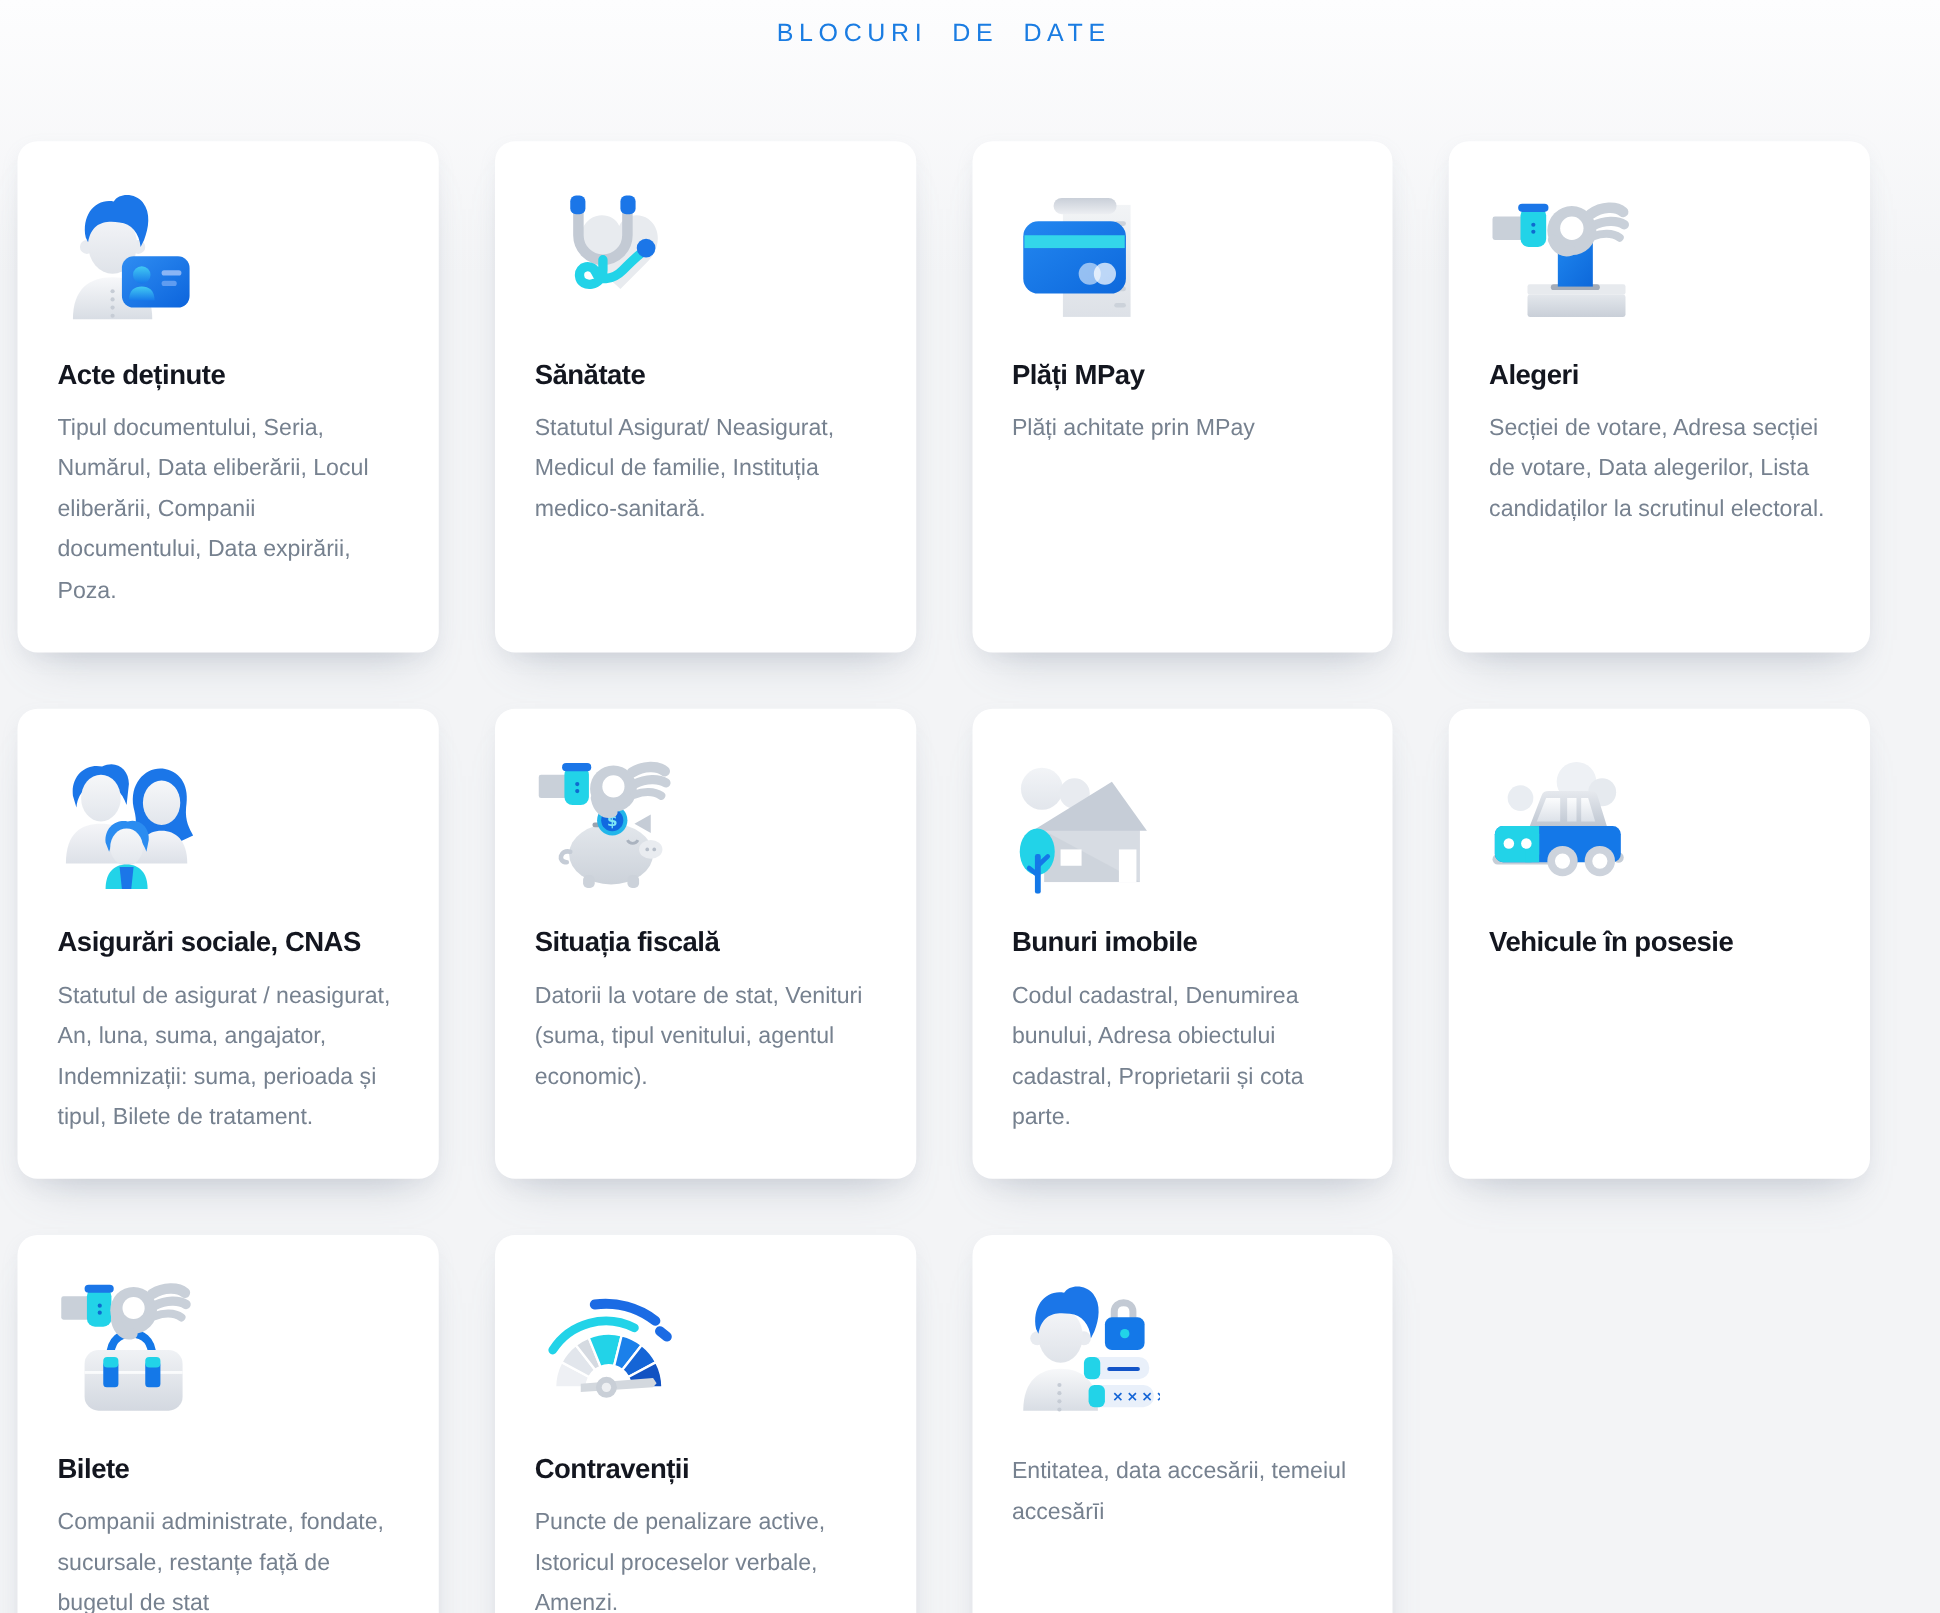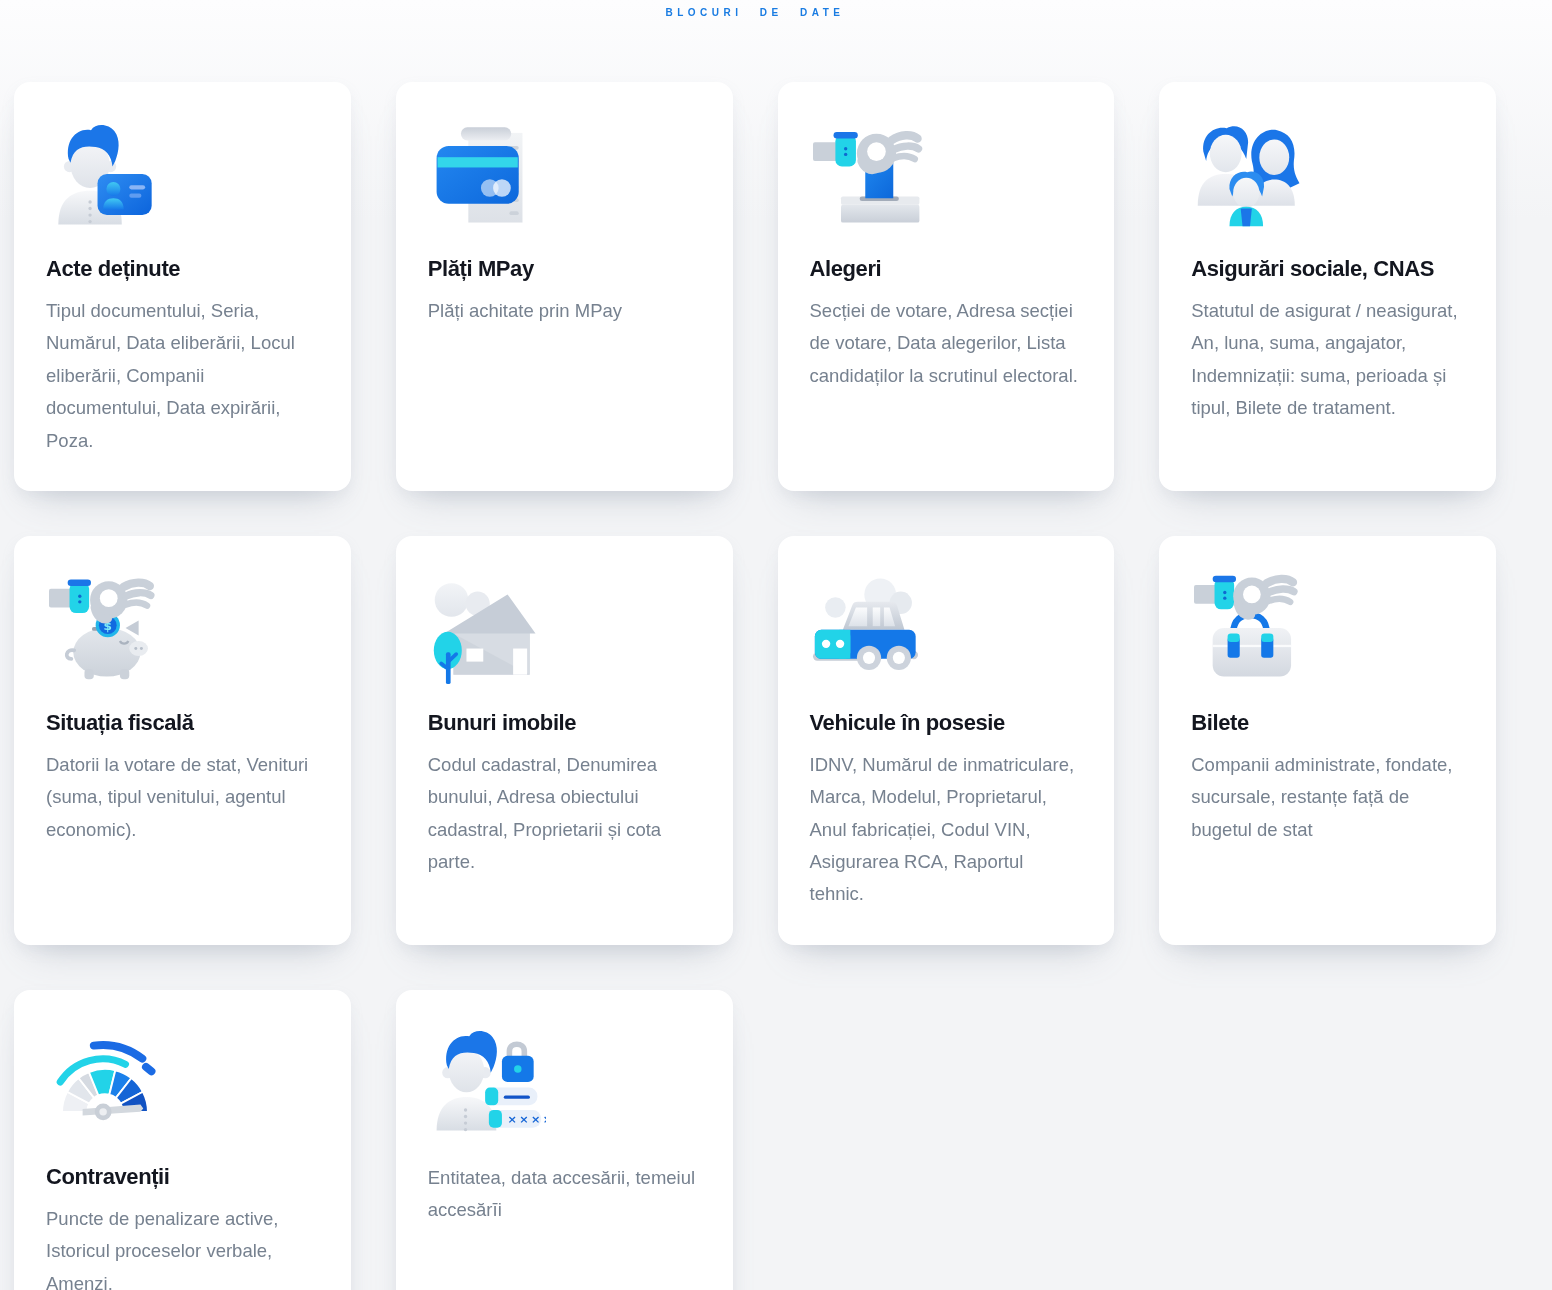--- a/index.html
+++ b/index.html
@@ -14,26 +14,26 @@
   .page {
     margin: 0 56px 0 14px;
     padding-top: 2px;
   }
   .page-header {
     text-align: center;
     margin-bottom: 62px;
   }
   .page-heading {
     display: inline-block;
-    font-size: 10px;
-    font-weight: bold;
+    font-size: 20px;
+    font-weight: normal;
     letter-spacing: 4.5px;
     word-spacing: 10px;
     color: var(--heading-blue, #1a7ce2);
-    margin: 0;
+    margin: 12px;
     padding-top: 2px;
   }
   .cards-grid {
     display: grid;
     grid-template-columns: repeat(4, 1fr);
     column-gap: 42px;
     row-gap: 44px;
     gap: 45px;
   }
   .card {
@@ -108,20 +108,34 @@
  <circle cx="69" cy="76" r="7.5" fill="url(#a4)"></circle>
  <path d="M58 98 C58 89 63 86 69 86 C75 86 80 89 80 98 Z" fill="url(#a4)"></path>
  <rect x="86" y="72" width="17" height="4.5" rx="2.2" fill="#8ab5f5"></rect>
  <rect x="86" y="81" width="13" height="4.5" rx="2.2" fill="#5f9cf0"></rect>
 </svg>
         </div>
     <h2 class="card-title">Acte deținute</h2>
     <p class="card-desc">Tipul documentului, Seria, Numărul, Data eliberării, Locul eliberării, Companii documentului, Data expirării, Poza.</p>
   </article>
 
+  <article class="card">
+    <div class="card-icon">
+          <svg viewBox="0 0 120 120" width="118" height="112">
+ <path d="M70 88 L46 66 C34 55 32 37 44 28 C53 22 65 25 69 34 C73 25 85 22 94 28 C106 37 104 55 92 66 Z" fill="#e8ebef"></path>
+ <path d="M34 16 V42 a21 21 0 0 0 42 0 V16" stroke="#c3cad4" stroke-width="9" fill="none"></path>
+ <rect x="27" y="8" width="13" height="16" rx="5" fill="#1b76e8"></rect>
+ <rect x="70" y="8" width="13" height="16" rx="5" fill="#1b76e8"></rect>
+ <path d="M55 63 V72 C55 86 36 88 35 77 C34 68 46 66 49 74 C52 82 64 80 72 72 C77 67 82 62 87 58" stroke="#22d3e8" stroke-width="8" fill="none" stroke-linecap="round"></path>
+ <circle cx="92" cy="53" r="8" fill="#1b76e8"></circle>
+</svg>
+        </div>
+    <h2 class="card-title">Sănătate</h2>
+    <p class="card-desc">Statutul Asigurat/ Neasigurat, Medicul de familie, Instituția medico-sanitară.</p>
+  </article>
 
   <article class="card">
     <div class="card-icon">
           <svg viewBox="0 0 120 120" width="118" height="112">
  <defs>
   <linearGradient id="d1" x1="0" y1="0" x2="0" y2="1">
                 <stop offset="0" stop-color="#f2f4f6"></stop>
                 <stop offset="1" stop-color="#dde1e7"></stop>
               </linearGradient>
   <linearGradient id="d2" x1="0" y1="0" x2="0" y2="1">
@@ -307,21 +321,20 @@
  <rect x="28" y="62" width="12" height="31" fill="#22d3e8"></rect>
  <circle cx="14" cy="77" r="4.5" fill="#ffffff"></circle>
  <circle cx="29" cy="77" r="4.5" fill="#ffffff"></circle>
  <circle cx="60" cy="92" r="13" fill="#cdd3dc"></circle>
             <circle cx="60" cy="92" r="6.5" fill="#ffffff"></circle>
  <circle cx="92" cy="92" r="13" fill="#cdd3dc"></circle>
             <circle cx="92" cy="92" r="6.5" fill="#ffffff"></circle>
 </svg>
         </div>
     <h2 class="card-title">Vehicule în posesie</h2>
-    <p class="card-desc">IDNV, Numărul de inmatriculare, Marca, Modelul, Proprietarul, Anul fabricației, Codul VIN, Asigurarea RCA, Raportul tehnic.</p>
   </article>
 
   <article class="card">
     <div class="card-icon">
           <svg viewBox="0 0 120 120" width="118" height="112">
  <defs>
   <linearGradient id="j1" x1="0" y1="0" x2="0" y2="1">
                 <stop offset="0" stop-color="#f0f2f5"></stop>
                 <stop offset="1" stop-color="#d3d8e0"></stop>
               </linearGradient>

